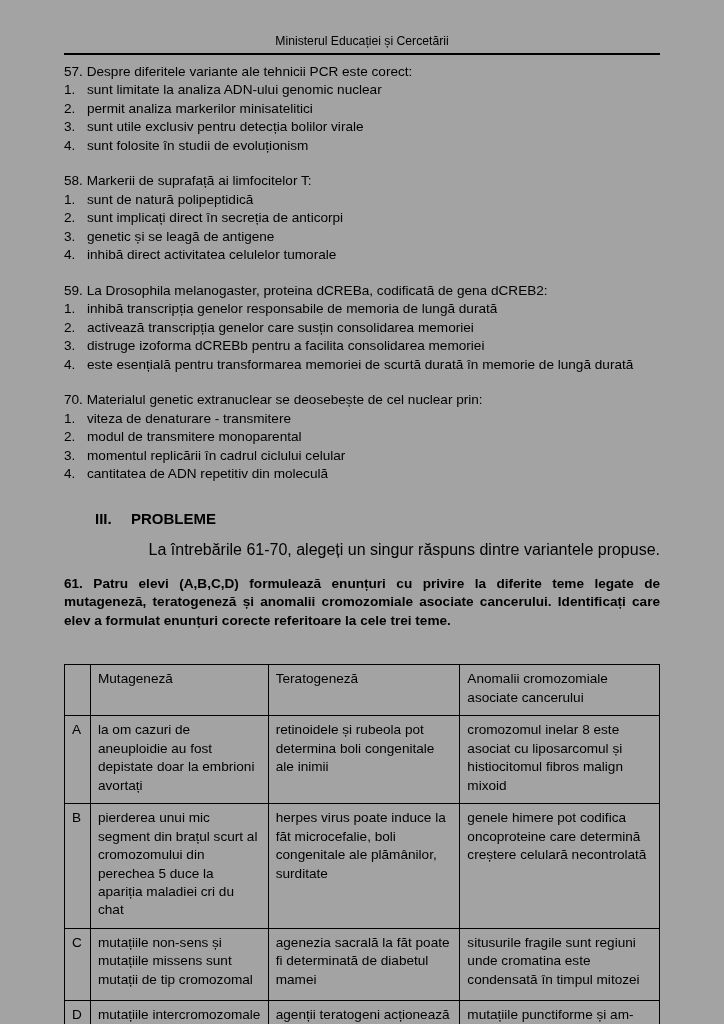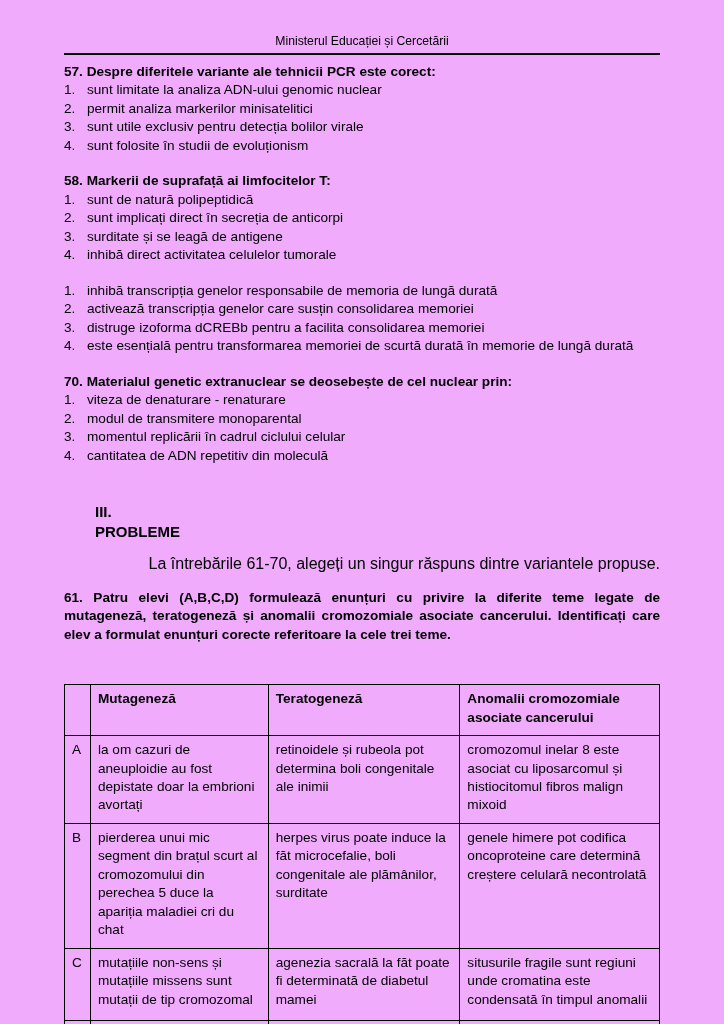--- a/index.html
+++ b/index.html
@@ -1,74 +1,73 @@
 <!DOCTYPE html>
 <html><head>
 <meta charset="utf-8">
 <style>
   * { margin: 0; padding: 0; box-sizing: border-box; }
   html, body { background: #ffffff; }
   .page {
     width: 724px;
     height: 1024px;
     margin: 0 auto;
-    background: #f0abfc;
+    background: #a3a3a3;
     color: #000000;
     font-family: "Liberation Sans", "DejaVu Sans", sans-serif;
     font-size: 13.6px;
     line-height: 1.36;
     padding: 34px 64px 24px 64px;
     display: flex;
     flex-direction: column;
     overflow: hidden;
   }
   .doc-header {
     text-align: center;
     font-size: 12.2px;
     line-height: 1.3;
     border-bottom: 2px solid #000;
     padding-bottom: 3px;
     margin-bottom: 8px;
   }
   .question { margin-bottom: 17px; }
-  .q-title { font-weight: bold; }
+  .q-title { font-weight: normal; }
   .opt { display: flex; }
   .opt-num { width: 23px; flex: 0 0 23px; }
   .opt-text { flex: 1; }
   .section-head {
     font-size: 15px;
     font-weight: bold;
-    margin: 20px 0 10px 31px;
+    margin: 8px 0 10px 31px;
     display: flex;
-    flex-direction: column;
   }
   .section-num { width: 36px; }
   .section-intro {
     font-size: 16px;
     margin: 0 0 14px 31px;
     text-align: right;
   }
   .q61 {
     font-weight: bold;
     text-align: justify;
-    margin-bottom: 26px;
+    margin-bottom: 20px;
   }
   table.grid {
     border-collapse: collapse;
     width: 100%;
     margin-top: 14px;
   }
   table.grid th, table.grid td {
     border: 1px solid #000;
     padding: 5px 7px 8px 7px;
     vertical-align: top;
     font-size: 13.6px;
     text-align: left;
   }
-  table.grid th { font-weight: bold; }
+  table.grid th { font-weight: normal; }
   th.c-head { text-align: center; }
   col.letter-col { width: 26px; }
   col.c1 { width: 178px; }
   col.c2 { width: 192px; }
   col.c3 { width: 200px; }
   td.letter { text-align: left; padding-left: 6px; }
   tr.row-a { height: 56px; }
   tr.row-b { height: 86px; }
   tr.row-c { height: 72px; }
   tr.row-d { height: 92px; }
@@ -107,29 +106,30 @@
     <div class="opt">
       <span class="opt-num">1.</span>
       <span class="opt-text">sunt de natură polipeptidică</span>
     </div>
     <div class="opt">
       <span class="opt-num">2.</span>
       <span class="opt-text">sunt implicați direct în secreția de anticorpi</span>
     </div>
     <div class="opt">
       <span class="opt-num">3.</span>
-      <span class="opt-text">surditate și se leagă de antigene</span>
+      <span class="opt-text">genetic și se leagă de antigene</span>
     </div>
     <div class="opt">
       <span class="opt-num">4.</span>
       <span class="opt-text">inhibă direct activitatea celulelor tumorale</span>
     </div>
   </div>
 
   <div class="question">
+    <div class="q-title">59. La Drosophila melanogaster, proteina dCREBa, codificată de gena dCREB2:</div>
     <div class="opt">
       <span class="opt-num">1.</span>
       <span class="opt-text">inhibă transcripția genelor responsabile de memoria de lungă durată</span>
     </div>
     <div class="opt">
       <span class="opt-num">2.</span>
       <span class="opt-text">activează transcripția genelor care susțin consolidarea memoriei</span>
     </div>
     <div class="opt">
       <span class="opt-num">3.</span>
@@ -138,21 +138,21 @@
     <div class="opt">
       <span class="opt-num">4.</span>
       <span class="opt-text">este esențială pentru transformarea memoriei de scurtă durată în memorie de lungă durată</span>
     </div>
   </div>
 
   <div class="question">
     <div class="q-title">70. Materialul genetic extranuclear se deosebește de cel nuclear prin:</div>
     <div class="opt">
       <span class="opt-num">1.</span>
-      <span class="opt-text">viteza de denaturare - renaturare</span>
+      <span class="opt-text">viteza de denaturare - transmitere</span>
     </div>
     <div class="opt">
       <span class="opt-num">2.</span>
       <span class="opt-text">modul de transmitere monoparental</span>
     </div>
     <div class="opt">
       <span class="opt-num">3.</span>
       <span class="opt-text">momentul replicării în cadrul ciclului celular</span>
     </div>
     <div class="opt">
@@ -192,21 +192,21 @@
     <tr class="row-b">
       <td class="letter">B</td>
       <td>pierderea unui mic segment din brațul scurt al cromozomului din perechea 5 duce la apariția maladiei cri du chat</td>
       <td>herpes virus poate induce la făt microcefalie, boli congenitale ale plămânilor, surditate</td>
       <td>genele himere pot codifica oncoproteine care determină creștere celulară necontrolată</td>
     </tr>
     <tr class="row-c">
       <td class="letter">C</td>
       <td>mutațiile non-sens și mutațiile missens sunt mutații de tip cromozomal</td>
       <td>agenezia sacrală la făt poate fi determinată de diabetul mamei</td>
-      <td>situsurile fragile sunt regiuni unde cromatina este condensată în timpul anomalii</td>
+      <td>situsurile fragile sunt regiuni unde cromatina este condensată în timpul mitozei</td>
     </tr>
     <tr class="row-d">
       <td class="letter">D</td>
       <td>mutațiile intercromozomale pot apărea prin translocații reciproce și nereciproce, fuziuni și fisiuni cromozomale</td>
       <td>agenții teratogeni acționează în intervalul dintre zilele 12–56 de dezvoltare intrauterină</td>
       <td>mutațiile punctiforme și am-plificarea genică pot activa protooncogenele</td>
     </tr>
   </tbody>
     </table>
 

